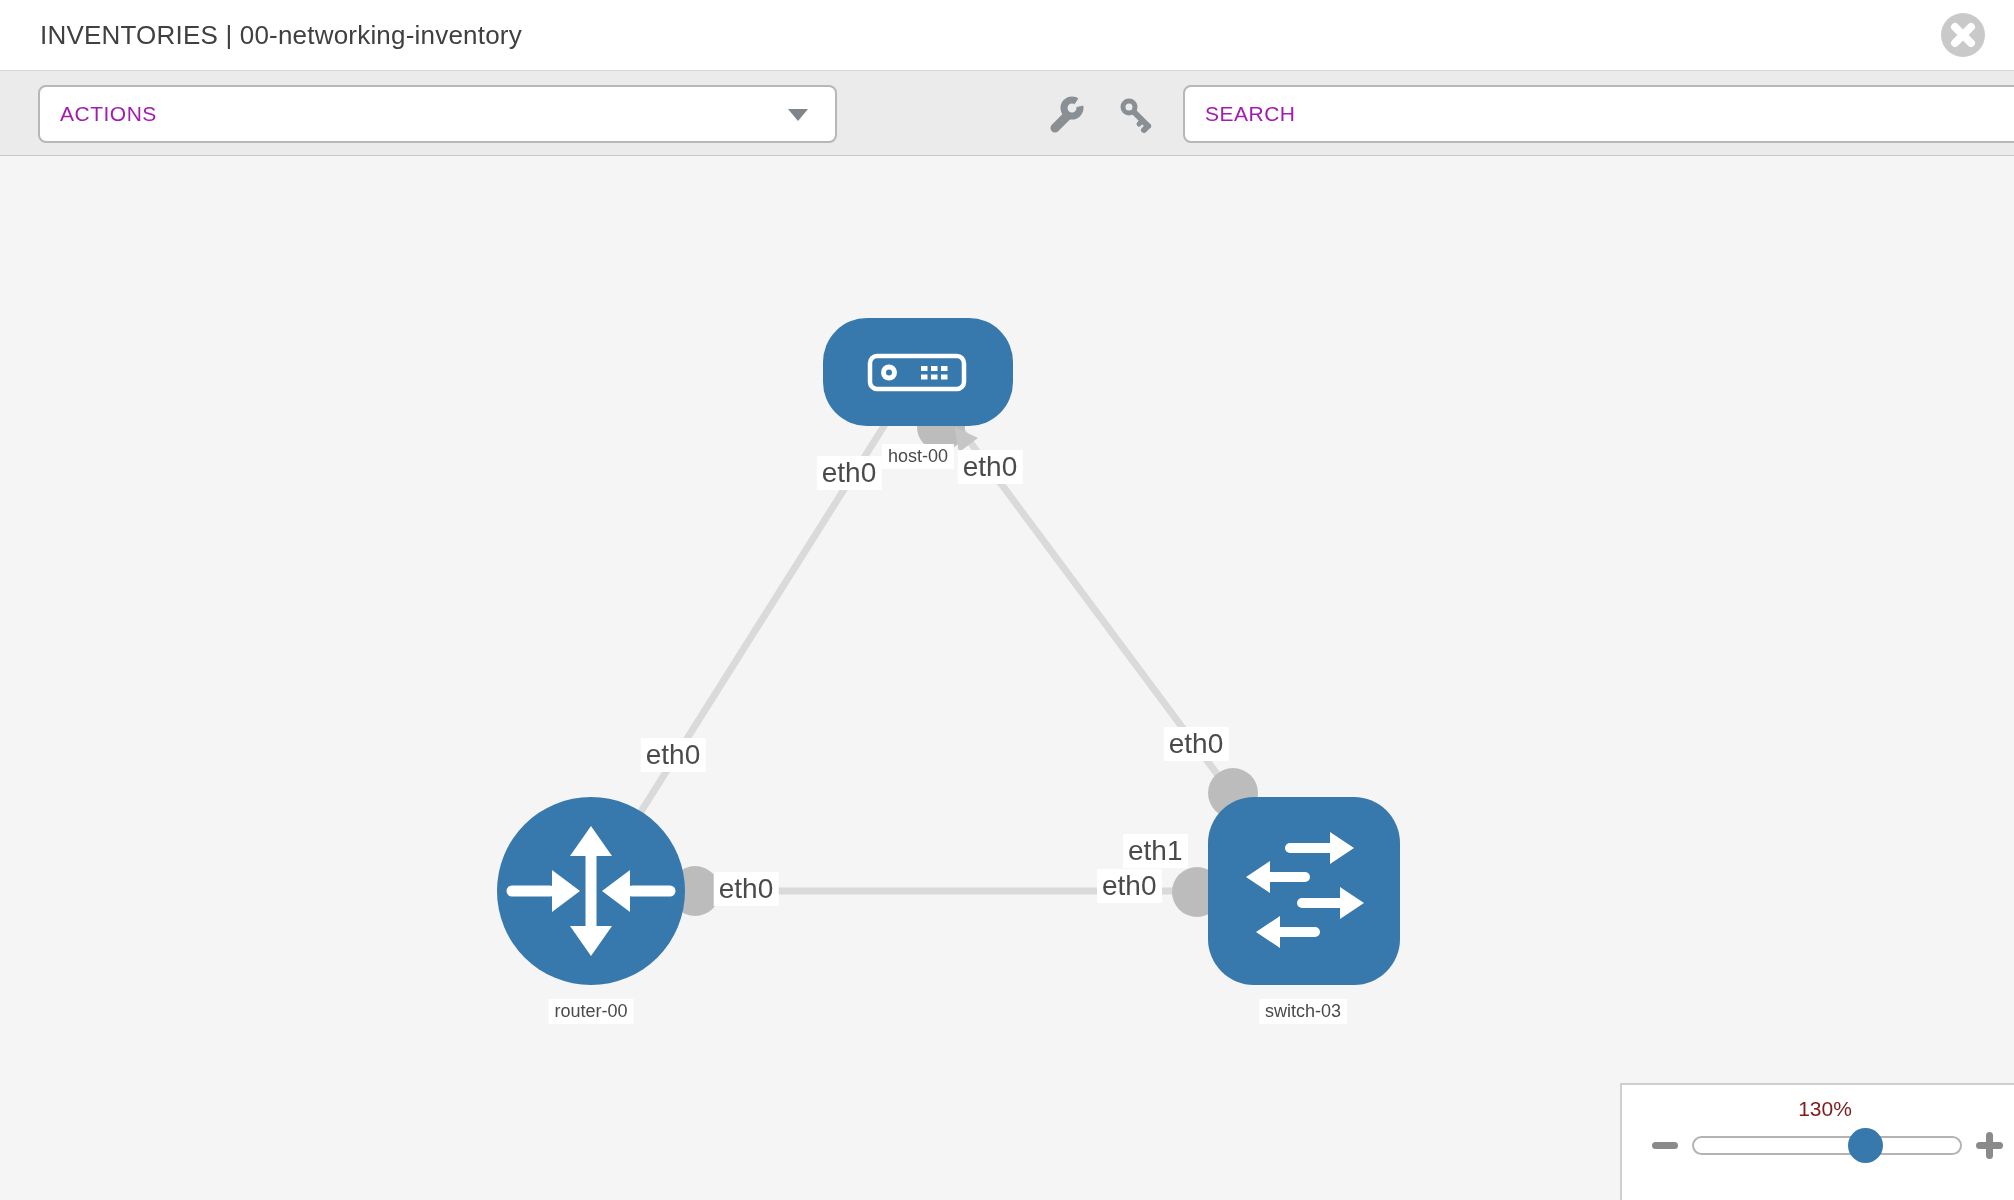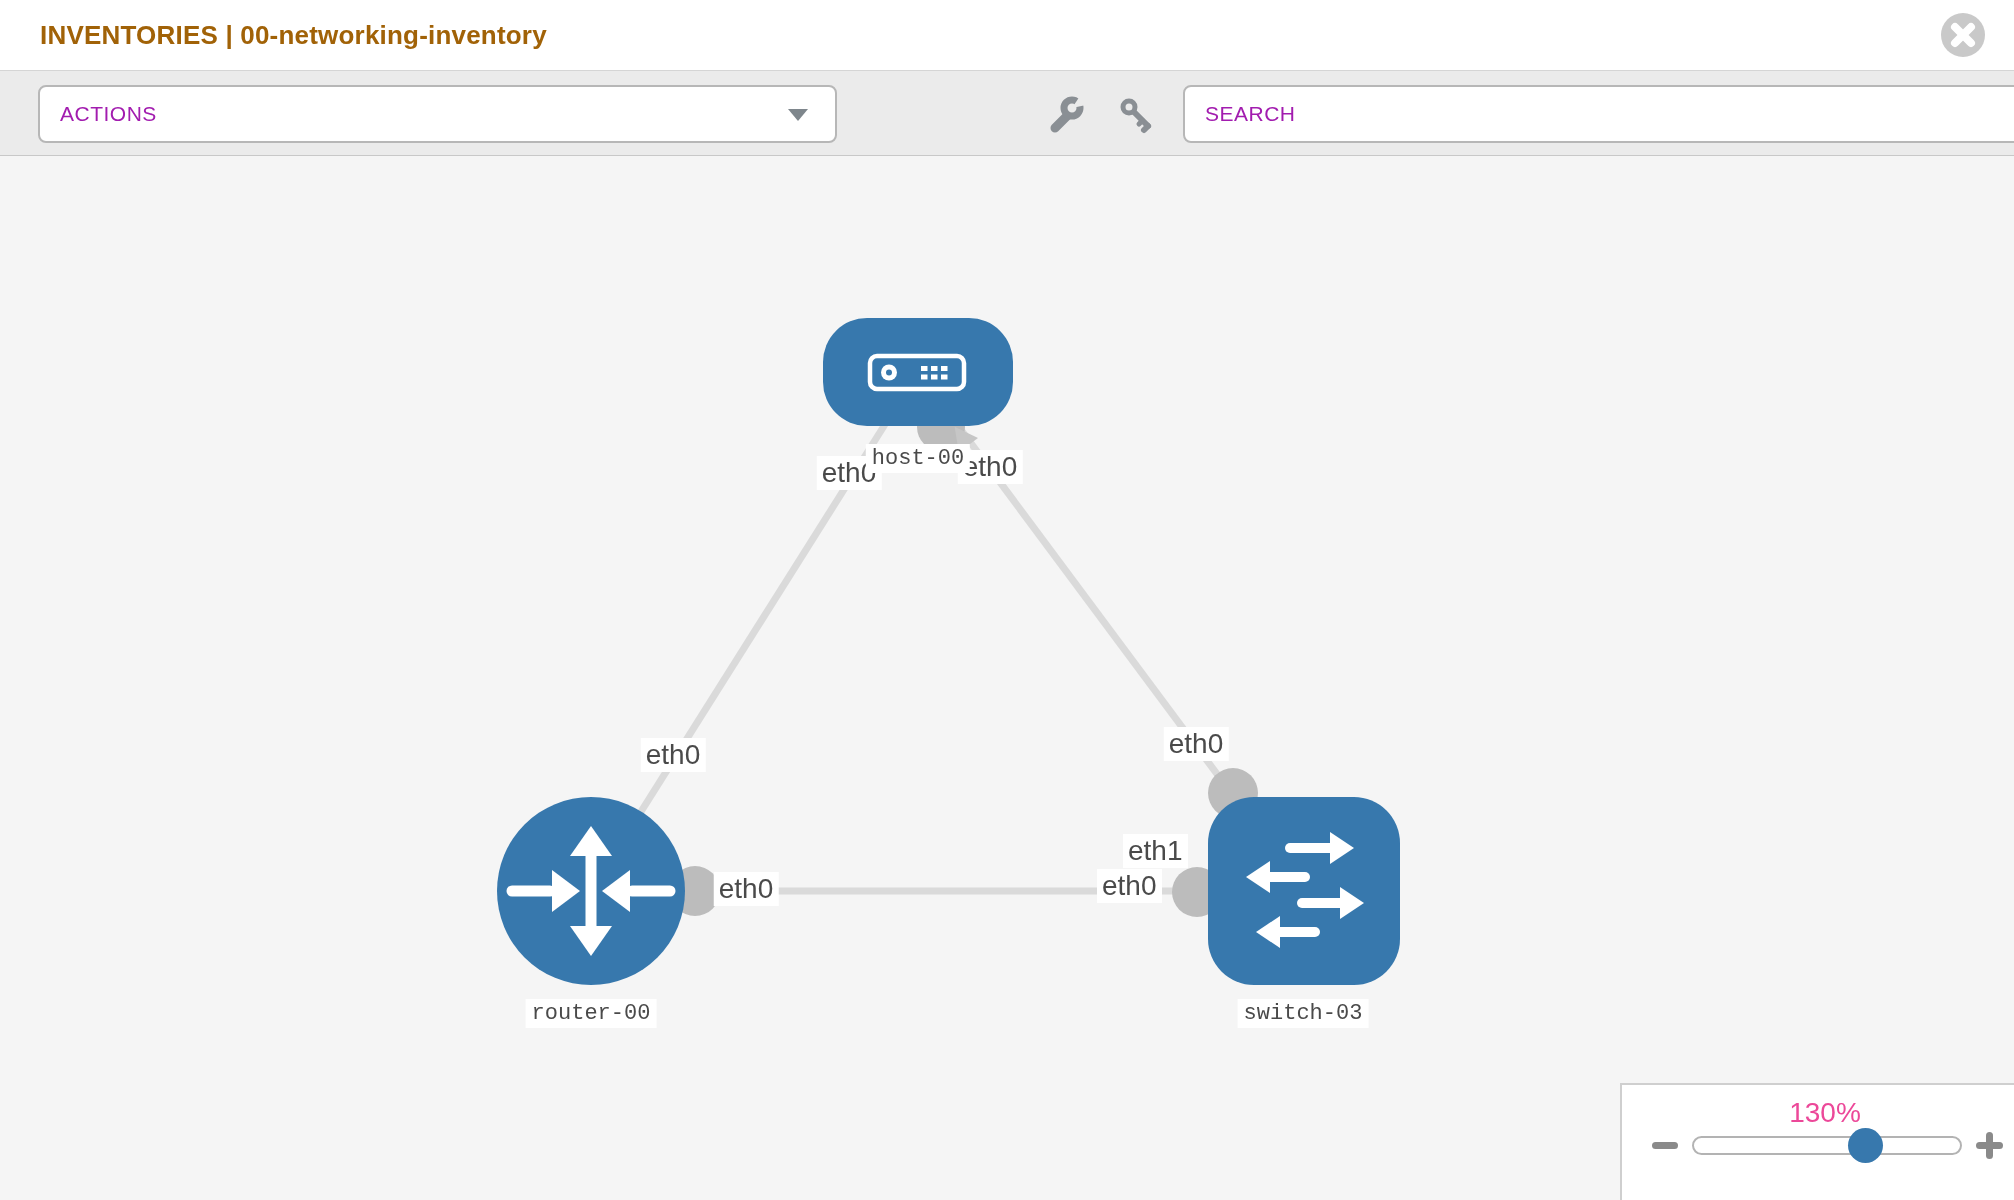--- a/index.html
+++ b/index.html
@@ -10,21 +10,21 @@
     position: relative;
   }
 
   
   .header {
     position: absolute; left: 0; top: 0; width: 2014px; height: 71px;
     background: #ffffff; border-bottom: 1px solid #d5d5d5;
   }
   .header-title {
     position: absolute; left: 40px; top: 0; height: 70px;
-    line-height: 70px; font-size: 26px; font-weight: bold; color: #a16207;
+    line-height: 70px; font-size: 26px; font-weight: normal; color: #404040;
     letter-spacing: 0.2px;
   }
   .close-btn {
     position: absolute; right: 29px; top: 13px; width: 44px; height: 44px;
     border-radius: 50%; background: #c9c9c9; cursor: pointer;
   }
   .close-btn svg { position: absolute; left: 0; top: 0; }
 
   
   .toolbar {
@@ -56,32 +56,32 @@
   .canvas {
     position: absolute; left: 0; top: 156px; width: 2014px; height: 1044px;
     background: #f5f5f5; overflow: hidden;
   }
   .canvas svg.topology { position: absolute; left: 0; top: 0; }
 
   .node-label, .iface-label {
     position: absolute; background: #ffffff; color: #4a4a4a;
     white-space: nowrap; z-index: 5;
   }
-  .node-label { font-size: 22px; padding: 2px 6px; transform: translateX(-50%); font-family: Liberation Mono, monospace; }
+  .node-label { font-size: 18px; padding: 2px 6px; transform: translateX(-50%); }
   .iface-label { font-size: 28px; padding: 1px 5px; }
   .iface-center { transform: translateX(-50%); }
 
   
   .zoom-panel {
     position: absolute; left: 1620px; top: 927px; width: 420px; height: 160px;
     background: #ffffff; border: 2px solid #cfcfcf; z-index: 10;
   }
   .zoom-value {
     position: absolute; left: 203px; top: 12px; transform: translateX(-50%);
-    font-size: 28px; color: #ec4899;
+    font-size: 21px; color: #7f1d1d;
   }
   .zoom-minus {
     position: absolute; left: 30px; top: 57px; width: 26px; height: 7px;
     background: #8a8a8a; border-radius: 4px; cursor: pointer;
   }
   .zoom-plus {
     position: absolute; left: 354px; top: 47px; width: 27px; height: 27px; cursor: pointer;
   }
   .zoom-plus::before {
     content: ""; position: absolute; left: 0; top: 10px; width: 27px; height: 7px;

